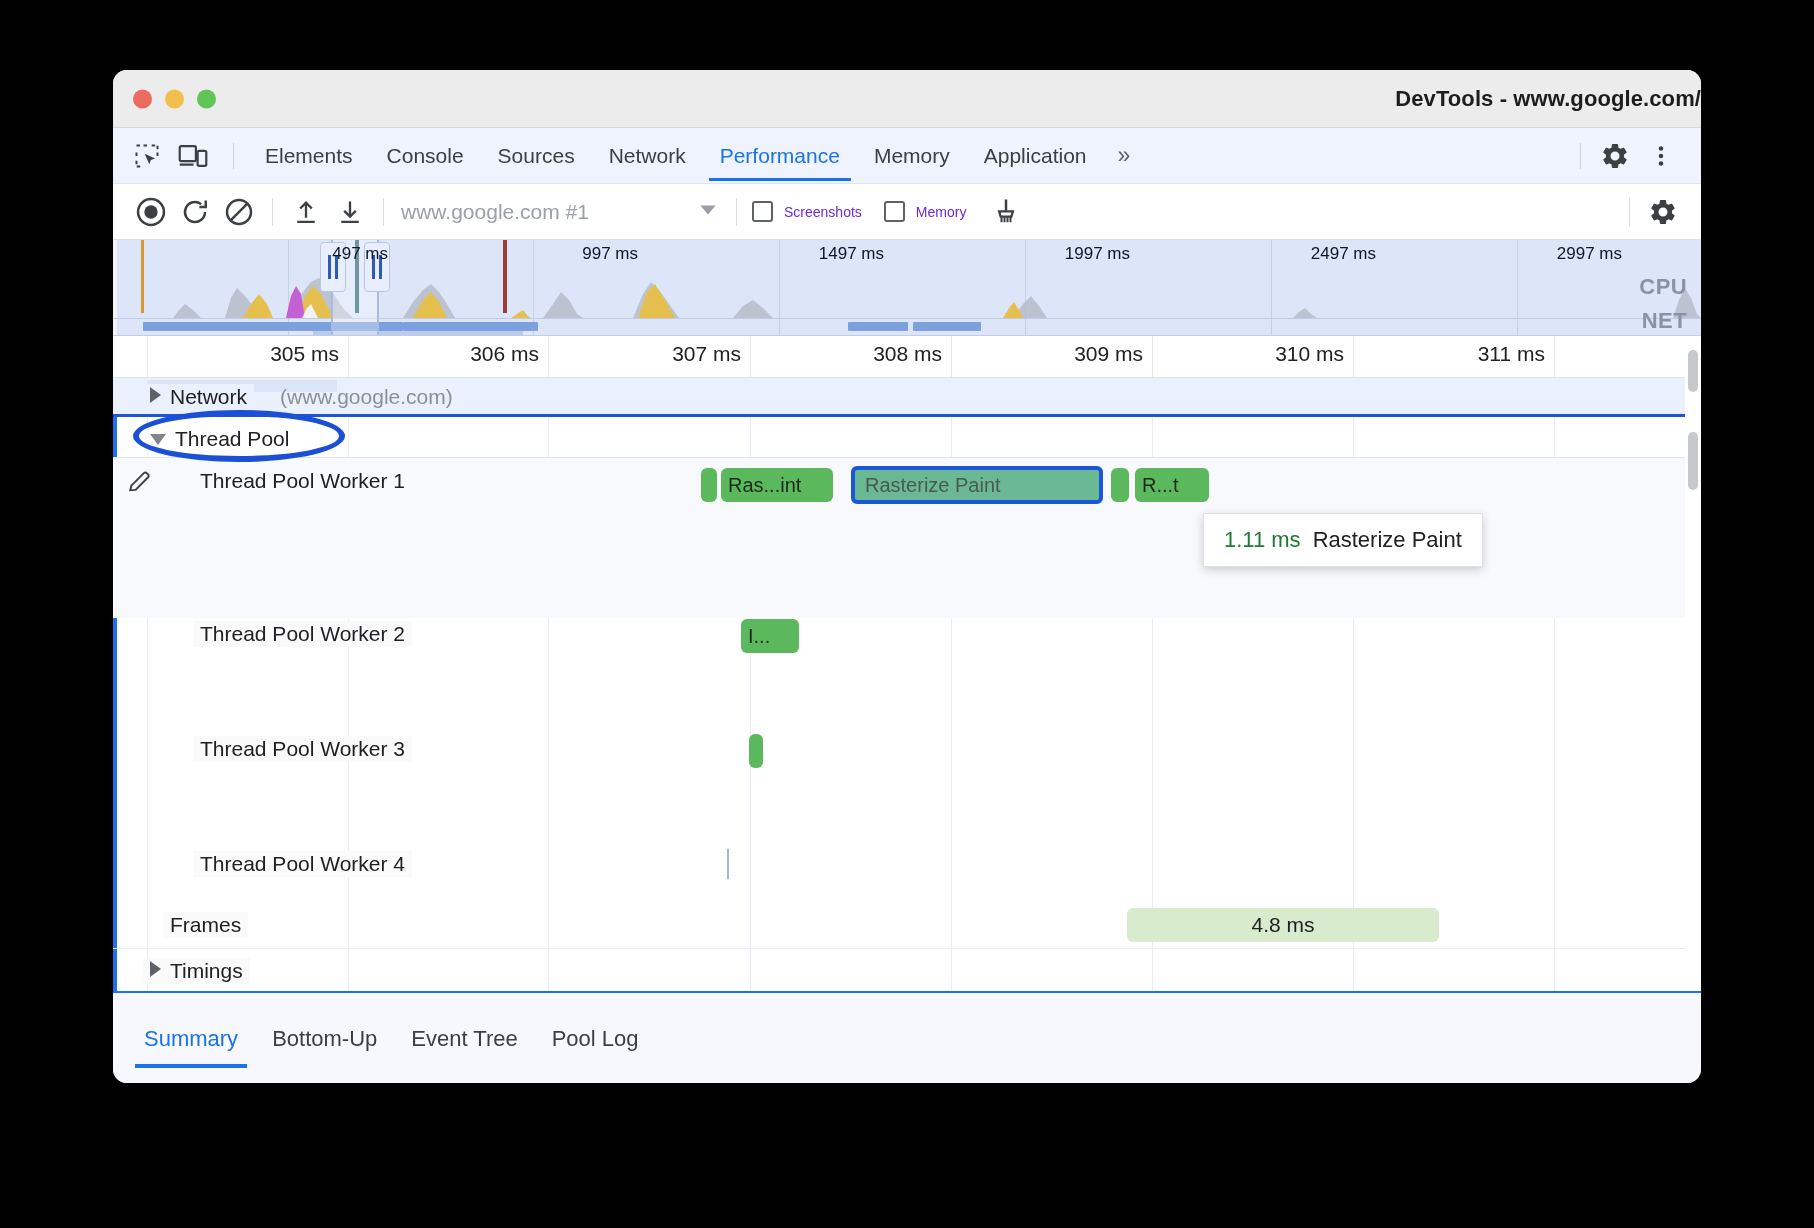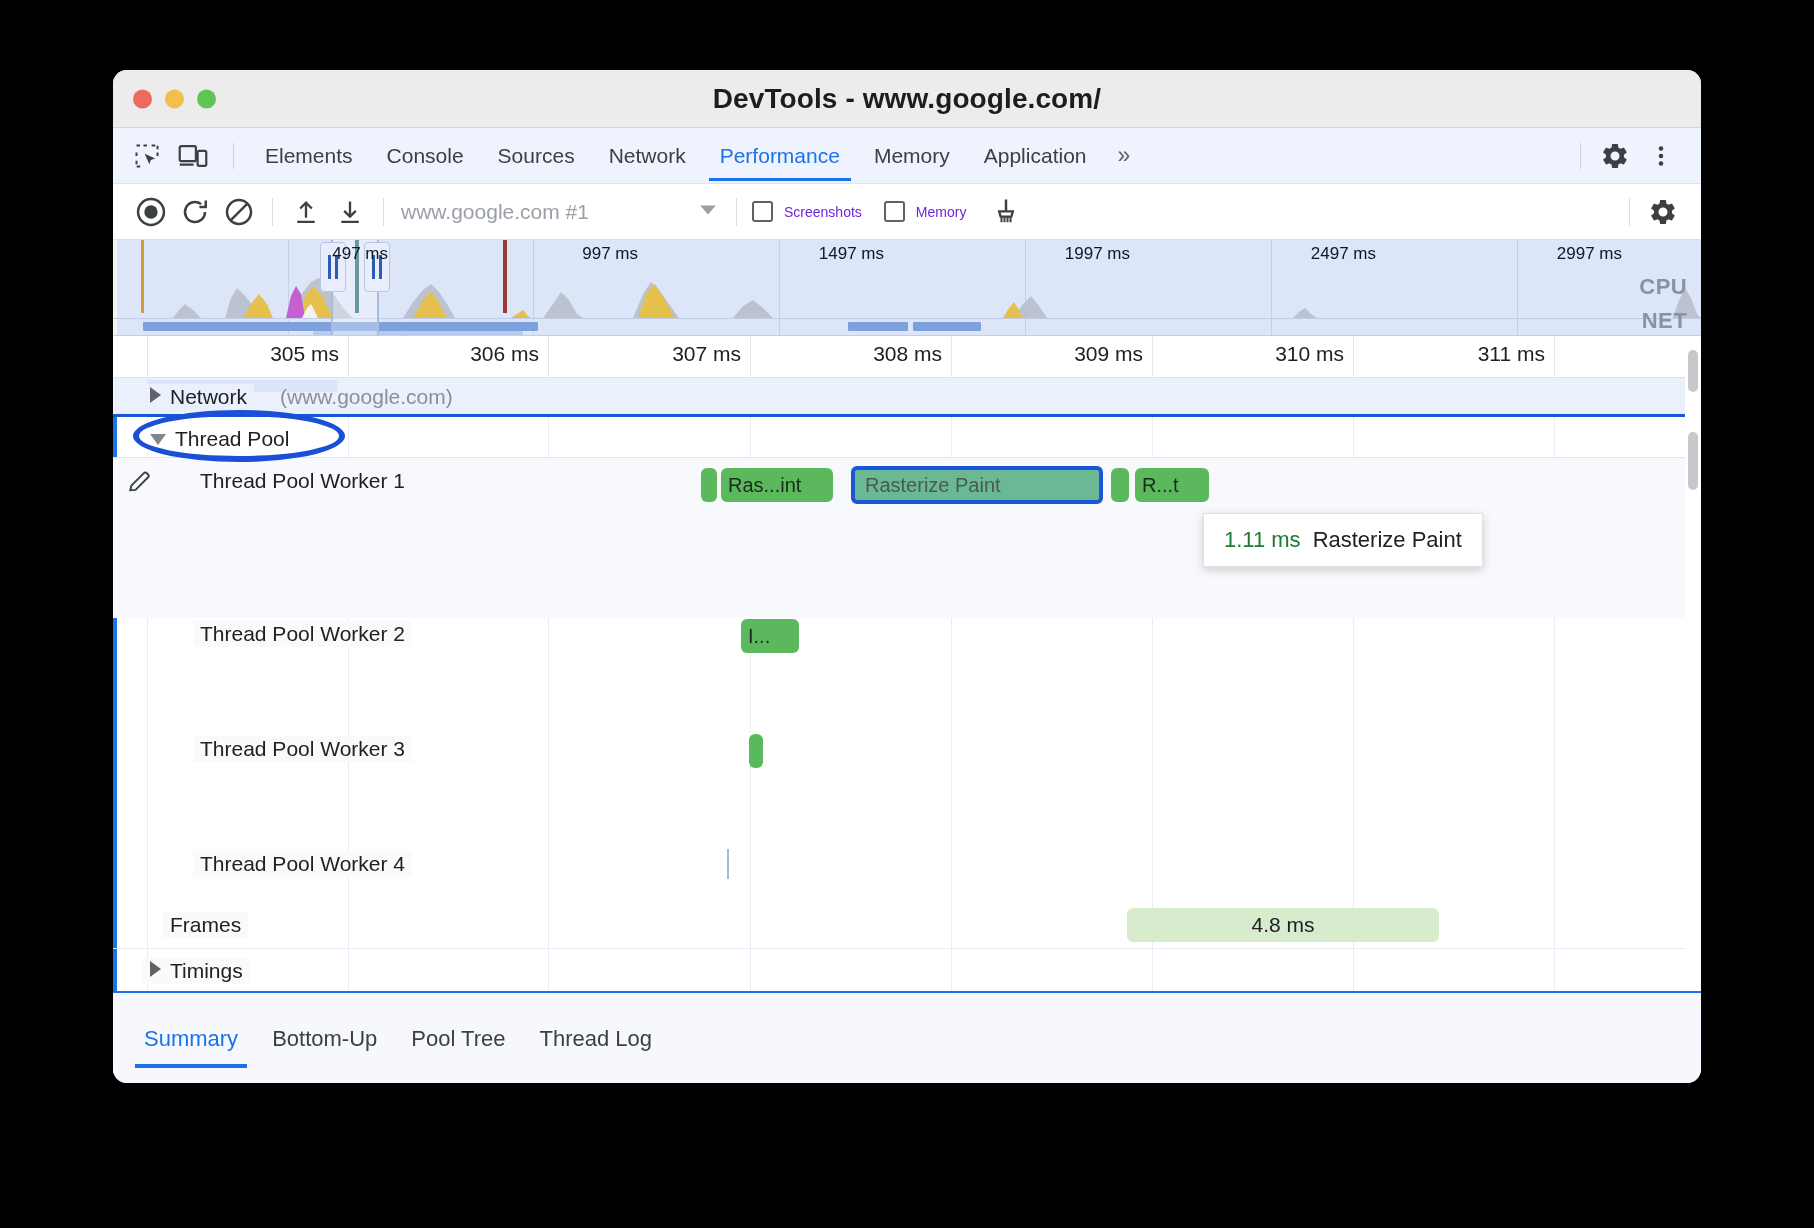--- a/index.html
+++ b/index.html
@@ -34,22 +34,22 @@
     position: absolute; left: 20px; top: 50%;
     transform: translateY(-50%);
     display: flex; gap: 13px;
   }
   .tl { width: 19px; height: 19px; border-radius: 50%; }
   .tl.red { background: #ec6b5f; }
   .tl.yellow { background: #f1bf4f; }
   .tl.green { background: #61c555; }
   #window-title {
     width: 100%;
-    text-align: center;
-    font-size: 28px;
+    text-align: right;
+    font-size: 22px;
     font-weight: bold;
     color: #1d1d1d;
     letter-spacing: 0.1px;
   }
 
   
   #tabstrip {
     height: 56px;
     background: #eef3fd;
     border-bottom: 1px solid #dfe3ea;
@@ -642,17 +642,17 @@
   </div>
 
   <div id="scroll-track" style="top:270px; height:670px;">
     <div class="scroll-thumb" style="top:10px; height:42px;"></div>
     <div class="scroll-thumb" style="top:92px; height:58px;"></div>
   </div>
 
   <div id="bottom-tabs">
     <div class="bt-tab active">Summary</div>
     <div class="bt-tab">Bottom-Up</div>
-    <div class="bt-tab">Pool Tree</div>
-    <div class="bt-tab">Thread Log</div>
+    <div class="bt-tab">Event Tree</div>
+    <div class="bt-tab">Pool Log</div>
   </div>
 
 </div>
 
 </body></html>

